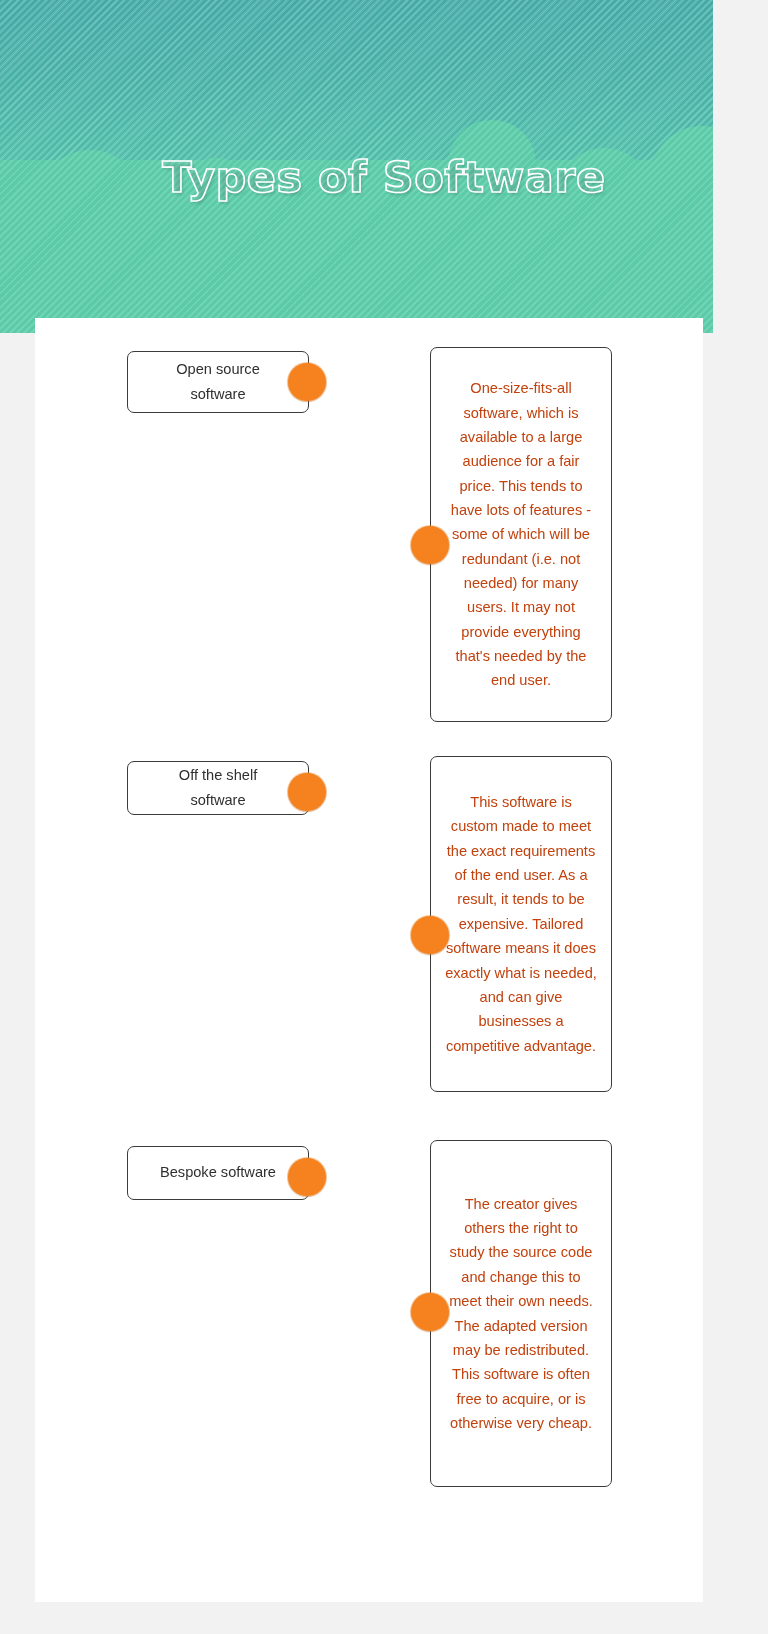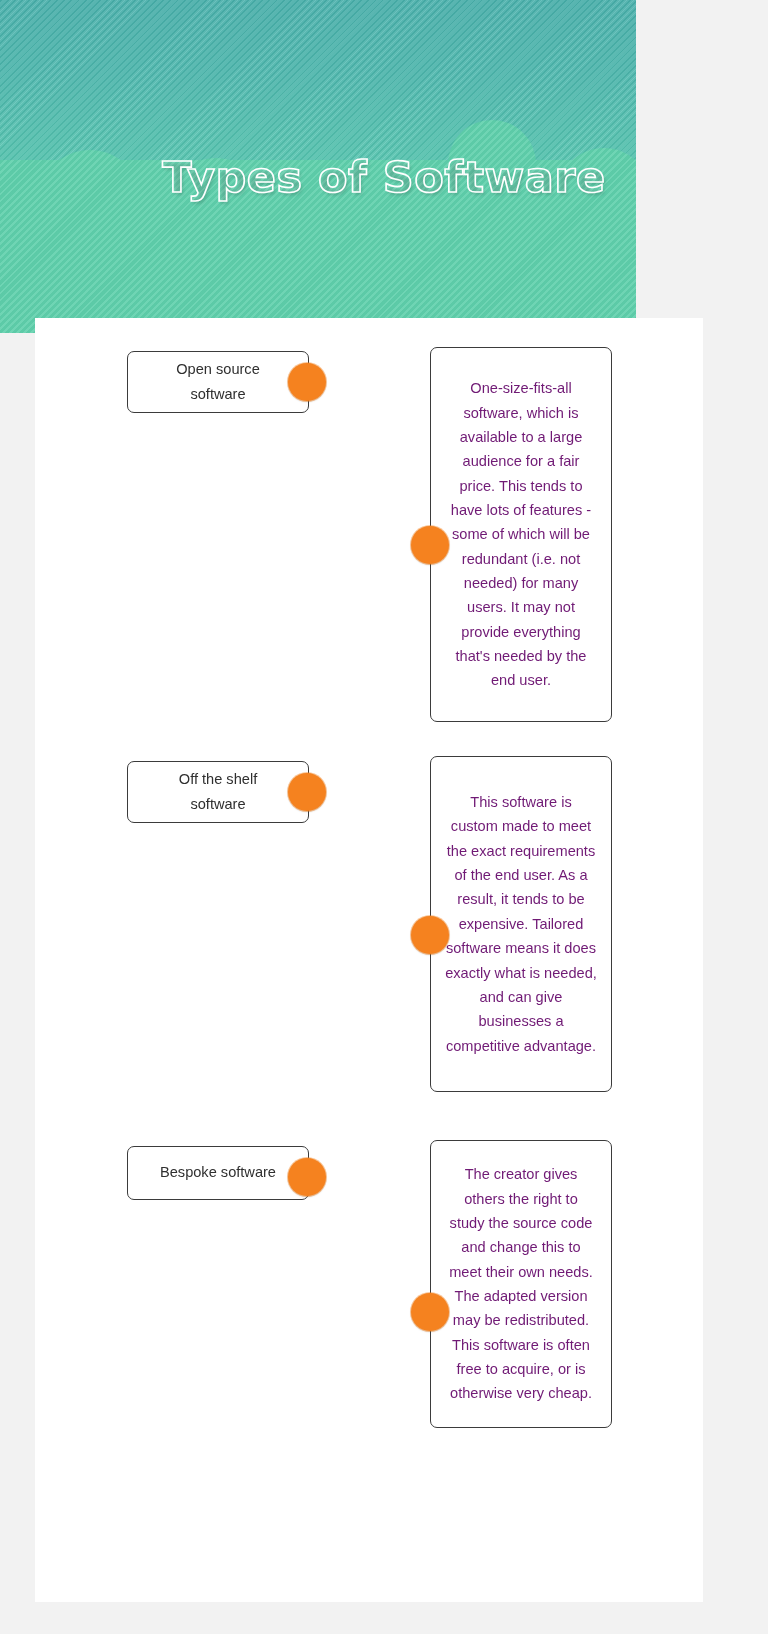--- a/index.html
+++ b/index.html
@@ -17,21 +17,21 @@
     width: 768px;
     height: 1634px;
     background: #f2f2f2;
     overflow: hidden;
   }
 
   
   .header {
     position: absolute;
     left: 0; top: 0;
-    width: 636px;
+    width: 713px;
     height: 333px;
     overflow: hidden;
     background: linear-gradient(180deg, #49b3ae 0%, #4ebab0 22%, #56c7b2 48%, #5ed3ad 72%, #62dcab 100%);
   }
   .header .stripes {
     position: absolute;
     inset: 0;
     background-image: repeating-linear-gradient(
         -45deg,
         rgba(255,255,255,0.085) 0px,
@@ -129,21 +129,21 @@
     border: 1.1px solid #3b3b3b;
     border-radius: 7px;
     background: #ffffff;
     display: flex;
     align-items: center;
     justify-content: center;
     text-align: center;
     padding: 12px 14px;
     font-size: 14.6px;
     line-height: 1.67;
-    color: #701a75;
+    color: #c2410c;
     font-family: "Liberation Sans", sans-serif;
   }
 
   .dot {
     position: absolute;
     width: 38px;
     height: 38px;
     border-radius: 50%;
     background: #F5821F;
     box-shadow: 0 0 0 1px rgba(245,130,31,0.45), 0 1px 2px rgba(0,0,0,0.18);
@@ -183,28 +183,28 @@
 
   <div class="card">
     <div class="diagram">
 
       <div class="label-box" style="left:92px; top:33px; height:62px;">Open source software</div>
       <div class="dot" style="left:253px; top:45px;"></div>
 
       <div class="desc-box" style="left:395px; top:29px; height:375px;">One-size-fits-all software, which is available to a large audience for a fair price. This tends to have lots of features - some of which will be redundant (i.e. not needed) for many users. It may not provide everything that's needed by the end user.</div>
       <div class="dot" style="left:376px; top:208px;"></div>
 
-      <div class="label-box" style="left:92px; top:443px; height:62px;">Off the shelf software</div>
+      <div class="label-box" style="left:92px; top:443px; height:54px;">Off the shelf software</div>
       <div class="dot" style="left:253px; top:455px;"></div>
 
       <div class="desc-box" style="left:395px; top:438px; height:336px;">This software is custom made to meet the exact requirements of the end user. As a result, it tends to be expensive. Tailored software means it does exactly what is needed, and can give businesses a competitive advantage.</div>
       <div class="dot" style="left:376px; top:598px;"></div>
 
       <div class="label-box" style="left:92px; top:828px; height:54px;">Bespoke software</div>
       <div class="dot" style="left:253px; top:840px;"></div>
 
-      <div class="desc-box" style="left:395px; top:822px; height:288px;">The creator gives others the right to study the source code and change this to meet their own needs. The adapted version may be redistributed. This software is often free to acquire, or is otherwise very cheap.</div>
+      <div class="desc-box" style="left:395px; top:822px; height:347px;">The creator gives others the right to study the source code and change this to meet their own needs. The adapted version may be redistributed. This software is often free to acquire, or is otherwise very cheap.</div>
       <div class="dot" style="left:376px; top:975px;"></div>
 
     </div>
   </div>
 
 </div>
 
 </body></html>

